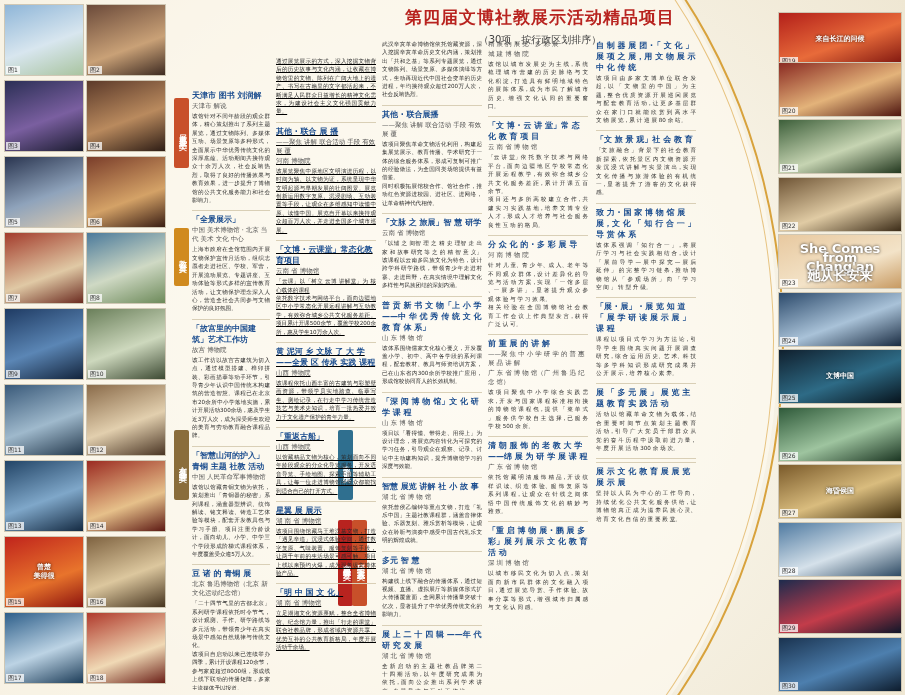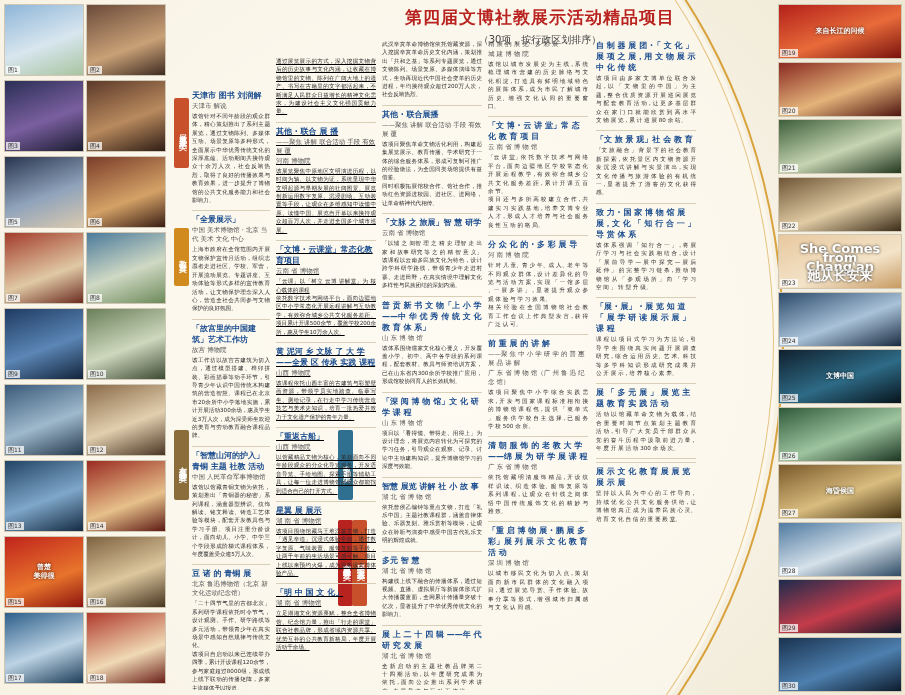--- a/index.html
+++ b/index.html
@@ -153,21 +153,21 @@
         <div class="ph-img" style="background: linear-gradient(160deg, rgb(46, 95, 138), rgb(188, 211, 228) 55%, rgb(29, 61, 89));"></div>
         <div class="cap">图17</div>
       </div>
       <div class="photo" style="left: 86px; top: 612px; width: 78px; height: 70px;">
         <div class="ph-img" style="background: linear-gradient(160deg, rgb(176, 58, 44), rgb(240, 217, 181) 60%, rgb(107, 32, 24));"></div>
         <div class="cap">图18</div>
       </div>
     </div>
 
   <div id="right-photos">
-      <div class="photo" style="left: 778px; top: 4px; width: 122px; height: 53px;">
+      <div class="photo" style="left: 778px; top: 12px; width: 122px; height: 53px;">
         <div class="ph-img" style="background: linear-gradient(160deg, rgb(179, 32, 26), rgb(232, 107, 58) 55%, rgb(122, 18, 13));"></div>
         <div style="position: absolute; left: 0px; top: 0px; width: 100%; height: 100%; display: flex; align-items: center; justify-content: center; color: rgb(255, 255, 255); font-size: 7px; font-weight: bold; text-align: center; text-shadow: rgba(0, 0, 0, 0.8) 0px 0px 3px; white-space: pre-line; line-height: 9px; padding: 2px; box-sizing: border-box;">来自长江的问候</div>
         <div class="cap">图19</div>
       </div>
       <div class="photo" style="left: 778px; top: 61.5px; width: 122px; height: 53px;">
         <div class="ph-img" style="background: linear-gradient(160deg, rgb(138, 42, 34), rgb(227, 179, 122) 55%, rgb(78, 21, 15));"></div>
         <div class="cap">图20</div>
       </div>
       <div class="photo" style="left: 778px; top: 119px; width: 122px; height: 53px;">
         <div class="ph-img" style="background: linear-gradient(160deg, rgb(61, 95, 58), rgb(198, 212, 178) 55%, rgb(35, 56, 31));"></div>

